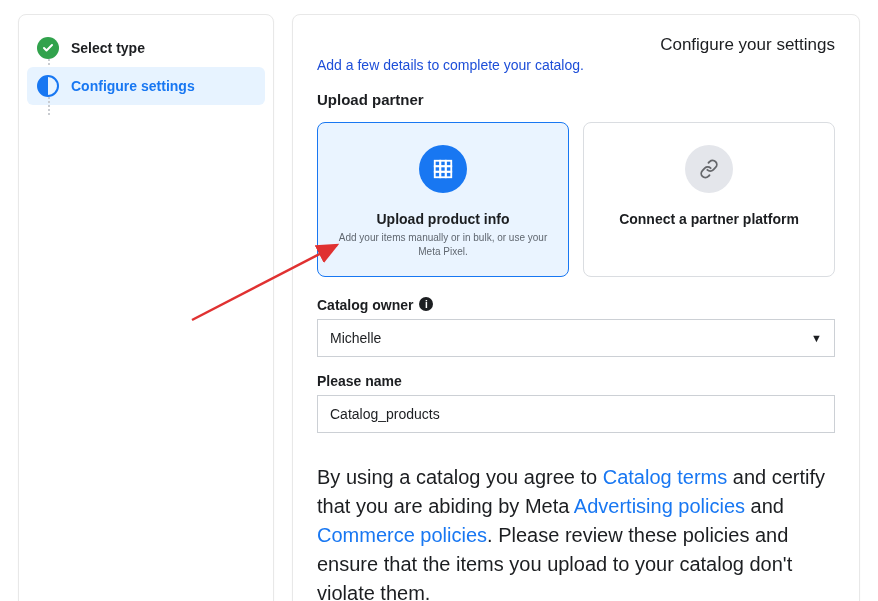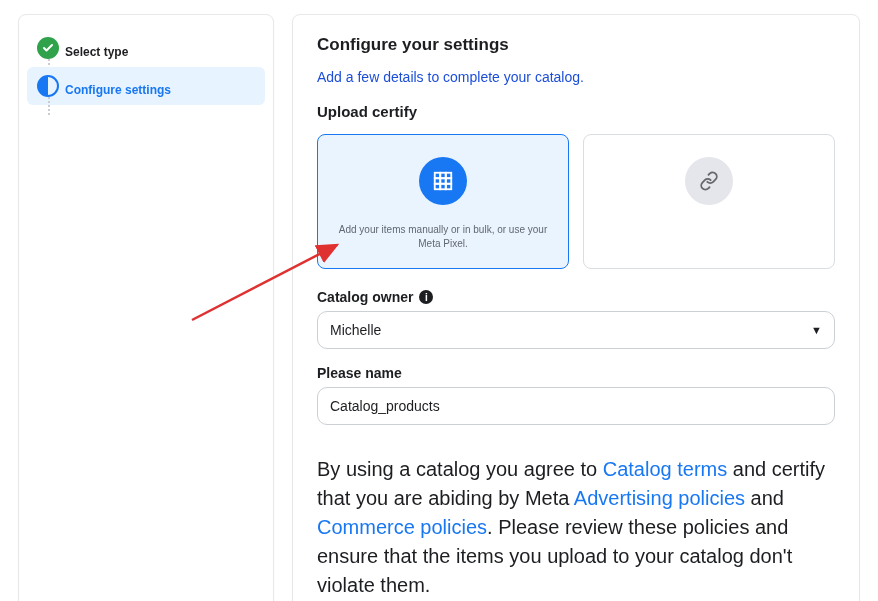--- a/index.html
+++ b/index.html
@@ -21,26 +21,26 @@
   .sidebar {
     width: 256px;
     background: #fff;
     border: 1px solid #e8e8e8;
     border-radius: 8px;
     padding: 14px 8px;
     box-shadow: 0 1px 2px rgba(0,0,0,0.04);
   }
   .step {
     display: flex;
-    align-items: flex-end;
-    gap: 6px;
+    align-items: center;
+    gap: 12px;
     padding: 8px 10px;
     border-radius: 6px;
     font-weight: 600;
-    font-size: 12px;
+    font-size: 14px;
     position: relative;
   }
   .step .connector {
     position: absolute;
     left: 21px;
     top: 30px;
     width: 0;
     height: 18px;
     border-left: 2px dotted #c9ccd1;
   }
@@ -62,21 +62,21 @@
     border: 2px solid #1877f2;
   }
   .main {
     flex: 1;
     background: #fff;
     border: 1px solid #e8e8e8;
     border-radius: 8px;
     padding: 20px 24px;
     box-shadow: 0 1px 2px rgba(0,0,0,0.04);
   }
-  h2 { font-size: 17px; font-weight: 700; margin-bottom: 14px; }
+  h2 { font-size: 17px; font-weight: 400; margin-bottom: 2px; text-align: right; }
   .subtle { color: #1d4ed8; font-size: 14px; }
   .section-title { font-size: 15px; font-weight: 700; margin-top: 18px; }
   .cards {
     display: flex;
     gap: 14px;
     margin: 14px 0 20px 0;
   }
   .card {
     flex: 1;
     border: 1px solid #dadde1;
@@ -93,33 +93,33 @@
   .card .icon-wrap {
     width: 48px; height: 48px; border-radius: 50%;
     display: flex; align-items: center; justify-content: center;
     margin-bottom: 18px;
   }
   .card.selected .icon-wrap { background: #1877f2; color: #fff; }
   .card:not(.selected) .icon-wrap { background: #e4e6eb; color: #65676b; }
   .card-title { font-weight: 700; font-size: 14px; margin-bottom: 4px; }
   .card-desc { font-size: 10px; color: #606770; line-height: 1.35; }
   label.field-label {
-    display: inline-flex; align-items: center; gap: 6px;
+    display: inline-flex; align-items: flex-start; gap: 6px;
     font-weight: 700; font-size: 14px; margin-bottom: 6px;
   }
   .info-icon {
     width: 14px; height: 14px; border-radius: 50%;
     background: #1c1e21; color: #fff; font-size: 10px;
     display: inline-flex; align-items: center; justify-content: center;
     font-weight: 700;
   }
   .select, .text-input {
     width: 100%;
     border: 1px solid #ccd0d5;
-    border-radius: 10px;
+    border-radius: 0;
     padding: 10px 12px;
     font-size: 14px;
     color: #1c1e21;
     background: #fff;
     margin-bottom: 16px;
     font-family: inherit;
   }
   .select {
     display: flex; justify-content: space-between; align-items: center;
     cursor: pointer;
@@ -164,46 +164,48 @@
       <span class="half-fill"></span>
       <span>Configure settings</span>
       <span class="connector"></span>
     </div>
   </aside>
 
   <main class="main">
     <h2>Configure your settings</h2>
     <div class="subtle">Add a few details to complete your catalog.</div>
 
-    <div class="section-title">Upload certify</div>
+    <div class="section-title">Upload partner</div>
 
     <div class="cards">
       <div class="card selected">
         <div class="icon-wrap">
           <svg width="22" height="22" viewBox="0 0 24 24" fill="none" stroke="#fff" stroke-width="2">
               <rect x="3" y="3" width="6" height="6"></rect>
               <rect x="15" y="3" width="6" height="6"></rect>
               <rect x="3" y="15" width="6" height="6"></rect>
               <rect x="15" y="15" width="6" height="6"></rect>
               <rect x="9" y="3" width="6" height="6"></rect>
               <rect x="3" y="9" width="6" height="6"></rect>
               <rect x="9" y="9" width="6" height="6"></rect>
               <rect x="15" y="9" width="6" height="6"></rect>
               <rect x="9" y="15" width="6" height="6"></rect>
             </svg>
         </div>
+        <div class="card-title">Upload product info</div>
         <div class="card-desc">Add your items manually or in bulk, or use your Meta Pixel.</div>
       </div>
       <div class="card">
         <div class="icon-wrap">
           <svg width="20" height="20" viewBox="0 0 24 24" fill="none" stroke="#65676b" stroke-width="2.2" stroke-linecap="round" stroke-linejoin="round">
               <path d="M10 13a5 5 0 0 0 7.07 0l2.83-2.83a5 5 0 0 0-7.07-7.07l-1.41 1.41"></path>
               <path d="M14 11a5 5 0 0 0-7.07 0L4.1 13.83a5 5 0 0 0 7.07 7.07l1.41-1.41"></path>
             </svg>
         </div>
+        <div class="card-title">Connect a partner platform</div>
       </div>
     </div>
 
     <label class="field-label">
       <span>Catalog owner</span>
       <span class="info-icon">i</span>
     </label>
     <div class="select">
       <span>Michelle</span>
       <span class="caret">▼</span>

